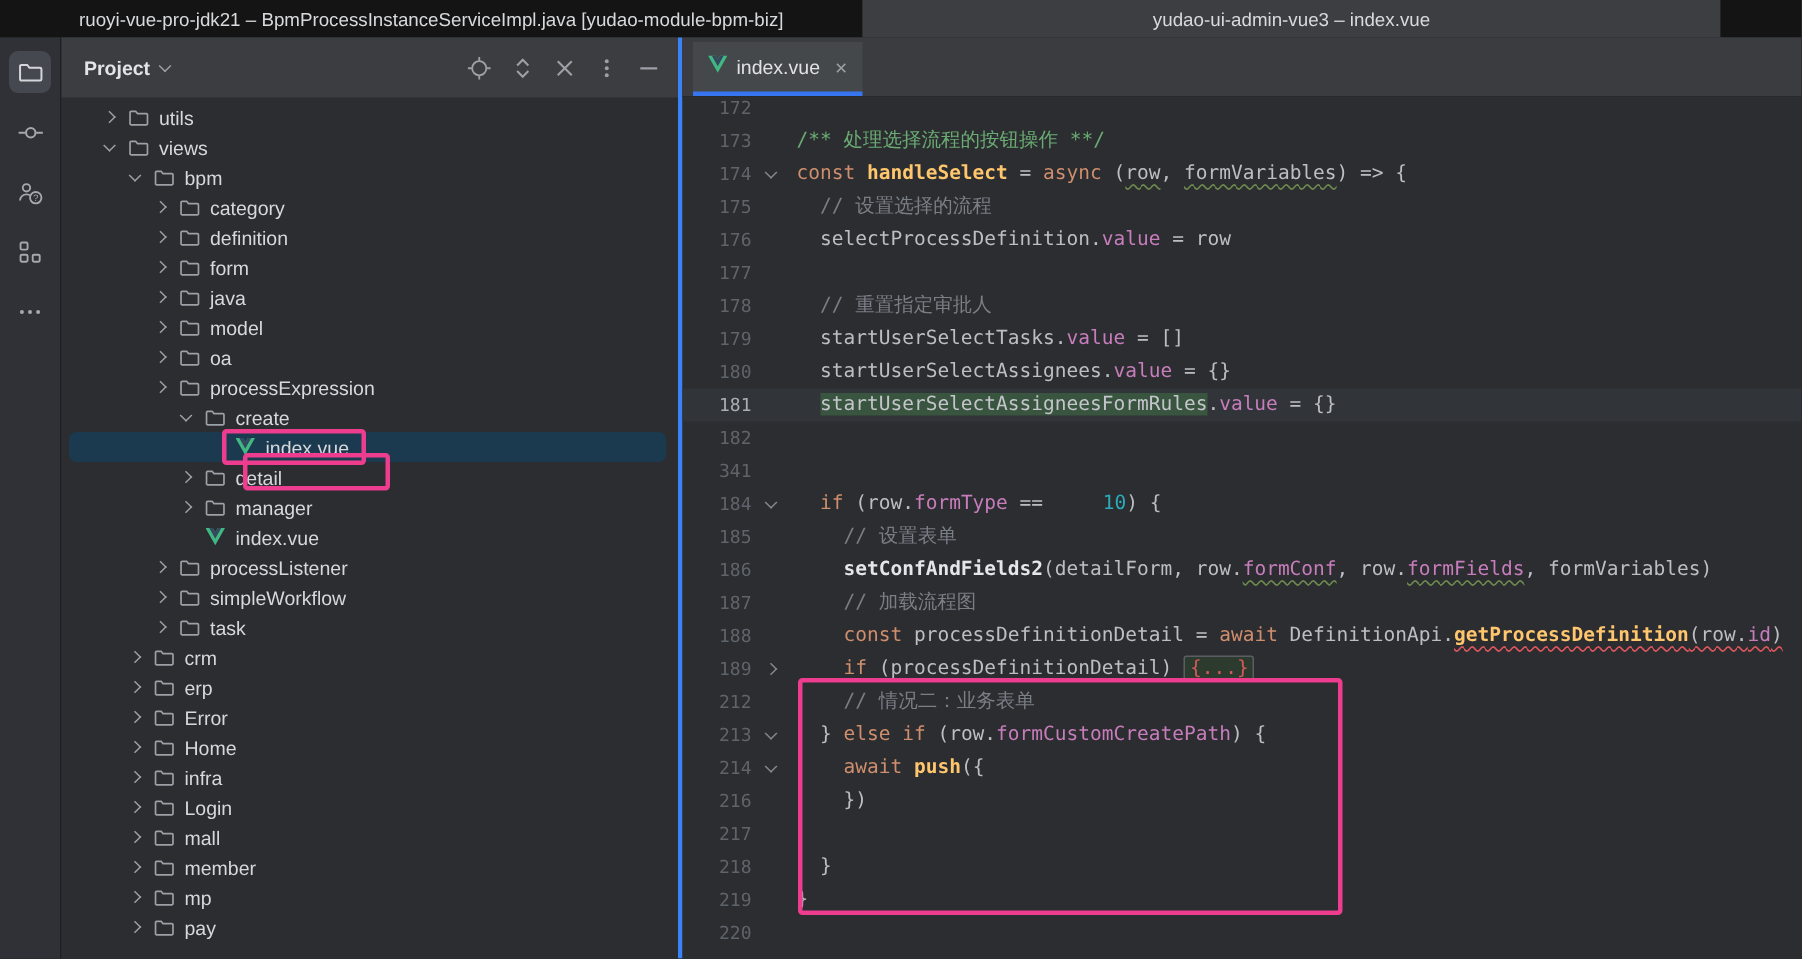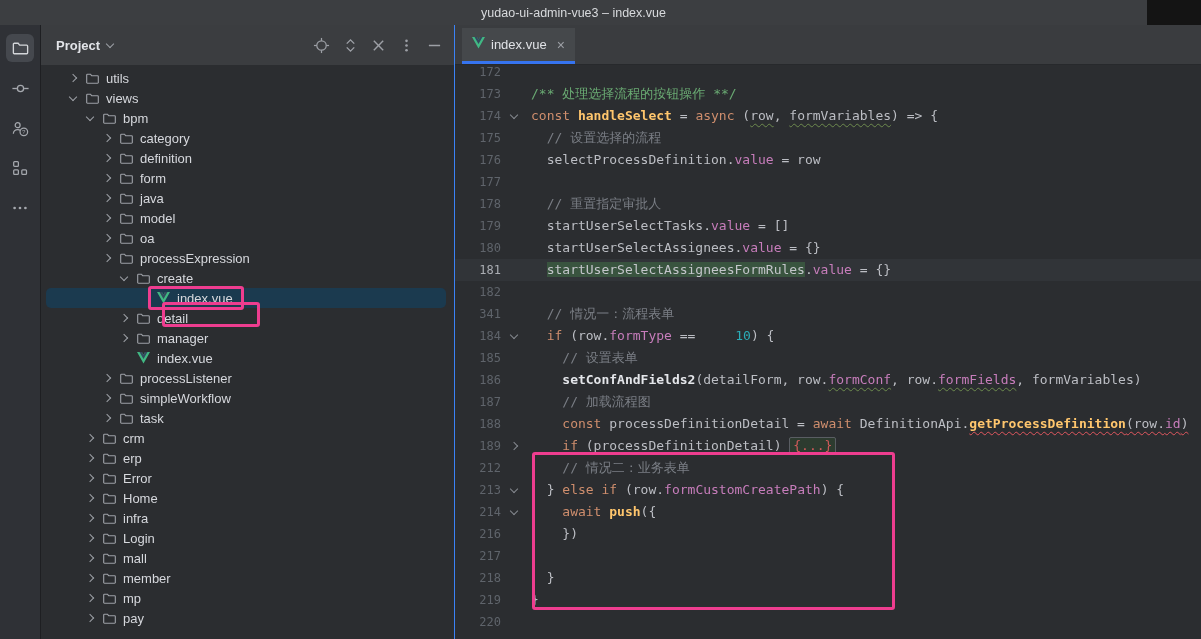--- a/index.html
+++ b/index.html
@@ -19,21 +19,21 @@
   
   .main { display:flex; height:614px; }
   
   .activity { width:41px; background:#2f3136; border-right:1px solid #1e1f22;
               display:flex; flex-direction:column; align-items:center; padding-top:9px; }
   .act-btn { width:28px; height:28px; margin-bottom:12px; display:flex; align-items:center;
              justify-content:center; border-radius:6px; color:#a5a8ae; }
   .act-btn.active { background:#45484e; color:#d4d6da; }
   .act-btn svg { display:block; }
   
-  .panel { width:414px; border-right:1px solid #3b82f6; display:flex; flex-direction:column; background:#2b2d30; }
+  .panel { width:414px; border-right:3px solid #3b82f6; display:flex; flex-direction:column; background:#2b2d30; }
   .panel-header { height:40px; background:#3b3d40; display:flex; align-items:center;
                   padding:0 12px 0 15px; flex:none; }
   .panel-title { color:#e2e4e8; font-weight:bold; font-size:13px; }
   .ph-chev { margin-left:7px; }
   .panel-tools { margin-left:auto; display:flex; gap:13px; align-items:center; color:#9da0a6; }
   .panel-tools svg { display:block; }
   .tree-wrap { position:relative; flex:1; overflow:hidden; padding-top:3px;text-align:right; }
   .tree-row { height:20px; display:flex; align-items:center; font-size:13px; color:#d6d8dd;
               position:relative; white-space:nowrap; }
   .tree-row.selected::before { content:""; position:absolute; left:5px; right:8px; top:0; bottom:0;
@@ -79,20 +79,21 @@
         text-decoration-thickness:1px; text-underline-offset:3px; }
   .wr { text-decoration-line:underline; text-decoration-style:wavy; text-decoration-color:#e0565e;
         text-decoration-thickness:1px; text-underline-offset:3px; }
   .anno-rect-editor { position:absolute; left:77px; top:391px; width:363px; height:158px;
         border:3px solid #ee3d8f; border-radius:3px; pointer-events:none; z-index:5; }
 </style>
 </head>
 <body>
 
 <div class="titlebar">
+  <div class="tb-back">ruoyi-vue-pro-jdk21 – BpmProcessInstanceServiceImpl.java [yudao-module-bpm-biz]</div>
   <div class="tb-front">yudao-ui-admin-vue3 – index.vue</div>
   <div class="tb-corner"></div>
 </div>
 
 <div class="main">
 
   <div class="activity">
     <div class="act-btn active">
       <span>
         <svg width="19" height="19" viewBox="0 0 20 20" fill="none" stroke="currentColor" stroke-width="1.4">
@@ -539,21 +540,21 @@
         <div class="code-row"><span class="g-num">173</span><span class="g-fold"></span><span class="c-text"><span class="tok-d">/** 处理选择流程的按钮操作 **/</span></span></div>
         <div class="code-row"><span class="g-num">174</span><span class="g-fold"><span class="chev open"></span></span><span class="c-text"><span class="tok-k">const </span><span class="tok-f">handleSelect</span><span class=""> = </span><span class="tok-k">async</span><span class=""> (</span><span class="wg">row</span><span class="">, </span><span class="wg">formVariables</span><span class="">) =&gt; {</span></span></div>
         <div class="code-row"><span class="g-num">175</span><span class="g-fold"></span><span class="c-text"><span class="">  </span><span class="tok-c">// 设置选择的流程</span></span></div>
         <div class="code-row"><span class="g-num">176</span><span class="g-fold"></span><span class="c-text"><span class="">  selectProcessDefinition.</span><span class="tok-p">value</span><span class=""> = row</span></span></div>
         <div class="code-row"><span class="g-num">177</span><span class="g-fold"></span><span class="c-text"></span></div>
         <div class="code-row"><span class="g-num">178</span><span class="g-fold"></span><span class="c-text"><span class="">  </span><span class="tok-c">// 重置指定审批人</span></span></div>
         <div class="code-row"><span class="g-num">179</span><span class="g-fold"></span><span class="c-text"><span class="">  startUserSelectTasks.</span><span class="tok-p">value</span><span class=""> = []</span></span></div>
         <div class="code-row"><span class="g-num">180</span><span class="g-fold"></span><span class="c-text"><span class="">  startUserSelectAssignees.</span><span class="tok-p">value</span><span class=""> = {}</span></span></div>
         <div class="code-row cur"><span class="g-num">181</span><span class="g-fold"></span><span class="c-text"><span class="">  </span><span class="tok-hl">startUserSelectAssigneesFormRules</span><span class="">.</span><span class="tok-p">value</span><span class=""> = {}</span></span></div>
         <div class="code-row"><span class="g-num">182</span><span class="g-fold"></span><span class="c-text"></span></div>
-        <div class="code-row"><span class="g-num">341</span><span class="g-fold"></span><span class="c-text"><span class="">  </span><span class="tok-c">// 情况一：流程表单</span></span></div>
+        <div class="code-row"><span class="g-num">341</span><span class="g-fold"></span></div>
         <div class="code-row"><span class="g-num">184</span><span class="g-fold"><span class="chev open"></span></span><span class="c-text"><span class="">  </span><span class="tok-k">if</span><span class=""> (row.</span><span class="tok-p">formType</span><span class=""> == </span><span class="tok-n">10</span><span class="">) {</span></span></div>
         <div class="code-row"><span class="g-num">185</span><span class="g-fold"></span><span class="c-text"><span class="">    </span><span class="tok-c">// 设置表单</span></span></div>
         <div class="code-row"><span class="g-num">186</span><span class="g-fold"></span><span class="c-text"><span class="">    </span><span class="tok-fb">setConfAndFields2</span><span class="">(detailForm, row.</span><span class="tok-p wg">formConf</span><span class="">, row.</span><span class="tok-p wg">formFields</span><span class="">, formVariables)</span></span></div>
         <div class="code-row"><span class="g-num">187</span><span class="g-fold"></span><span class="c-text"><span class="">    </span><span class="tok-c">// 加载流程图</span></span></div>
         <div class="code-row"><span class="g-num">188</span><span class="g-fold"></span><span class="c-text"><span class="">    </span><span class="tok-k">const</span><span class=""> processDefinitionDetail = </span><span class="tok-k">await</span><span class=""> DefinitionApi.</span><span class="tok-f wr">getProcessDefinition</span><span class="wr">(row.</span><span class="tok-p wr">id</span><span class="wr">)</span></span></div>
         <div class="code-row"><span class="g-num">189</span><span class="g-fold"><span class="chev"></span></span><span class="c-text"><span class="">    </span><span class="tok-k">if</span><span class=""> (processDefinitionDetail) </span><span class="tok-fold">{...}</span></span></div>
         <div class="code-row"><span class="g-num">212</span><span class="g-fold"></span><span class="c-text"><span class="">    </span><span class="tok-c">// 情况二：业务表单</span></span></div>
         <div class="code-row"><span class="g-num">213</span><span class="g-fold"><span class="chev open"></span></span><span class="c-text"><span class="">  } </span><span class="tok-k">else</span><span class=""> </span><span class="tok-k">if</span><span class=""> (row.</span><span class="tok-p">formCustomCreatePath</span><span class="">) {</span></span></div>
         <div class="code-row"><span class="g-num">214</span><span class="g-fold"><span class="chev open"></span></span><span class="c-text"><span class="">    </span><span class="tok-k">await</span><span class=""> </span><span class="tok-f">push</span><span class="">({</span></span></div>
         <div class="code-row"><span class="g-num">216</span><span class="g-fold"></span><span class="c-text"><span class="">    })</span></span></div>

